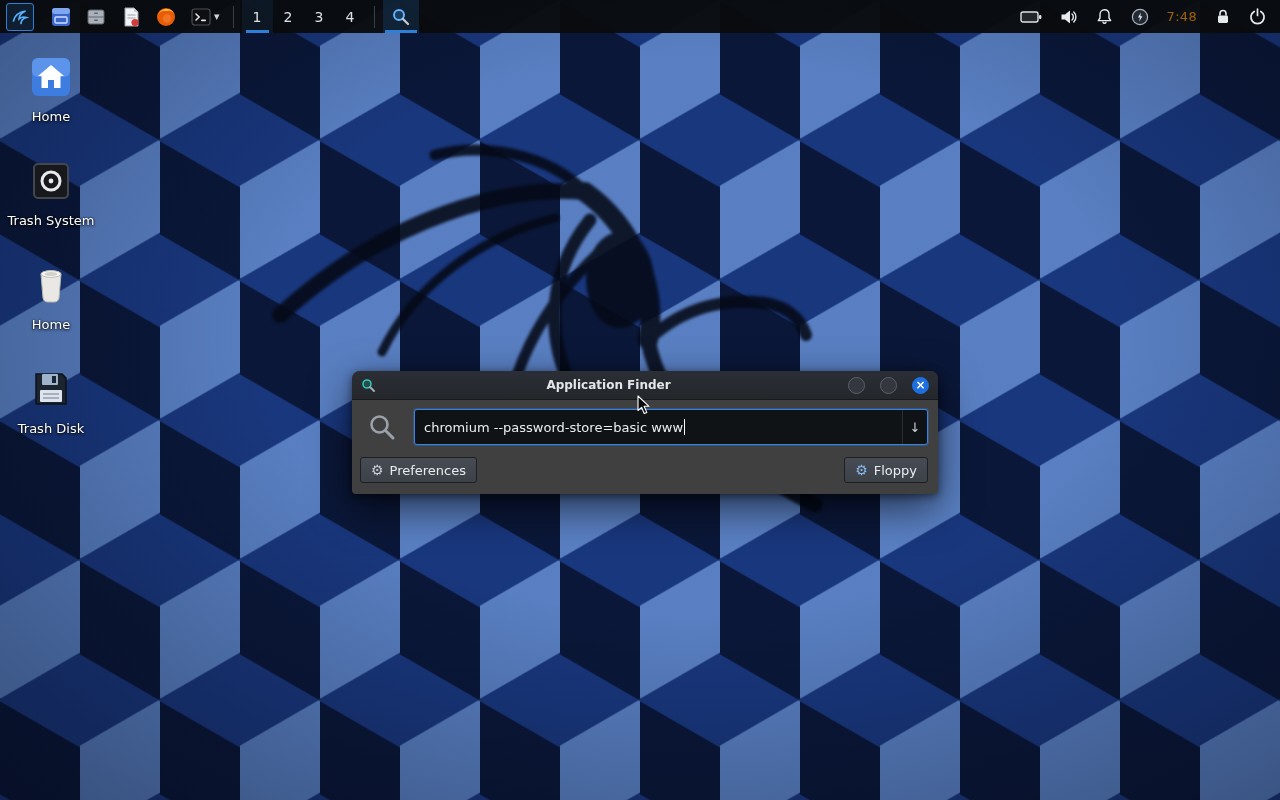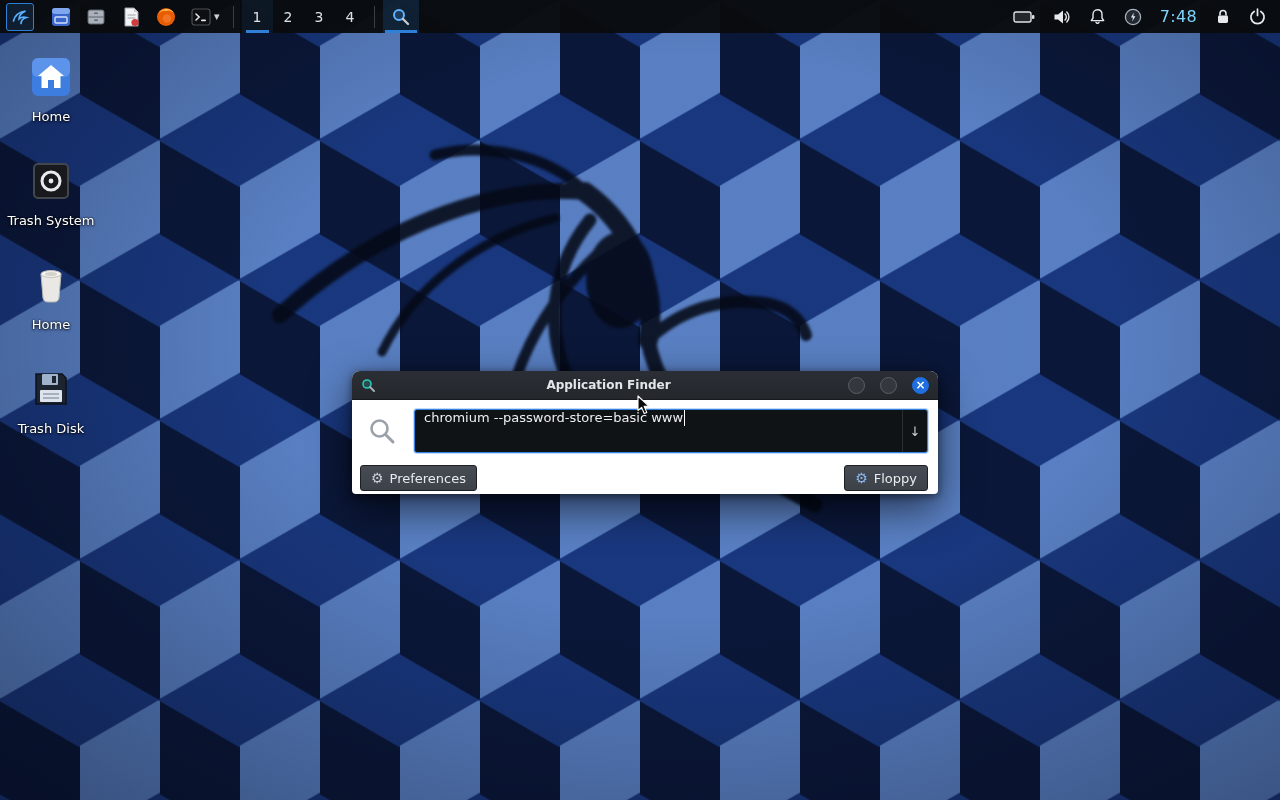--- a/index.html
+++ b/index.html
@@ -57,60 +57,60 @@
   .ws-cell.active::after {
     content:""; position:absolute; left:4px; right:4px; bottom:0; height:3px; background:#2f7fd6;
   }
   .task-btn {
     width:36px; height:33px; flex:0 0 auto; position:relative;
     display:flex; align-items:center; justify-content:center;
     background:rgba(47,127,214,.18);
   }
   .task-btn::after { content:""; position:absolute; left:2px; right:2px; bottom:0; height:3px; background:#2f7fd6; }
   .tray { margin-left:auto; display:flex; align-items:center; gap:18px; padding-right:8px; }
-  .clock { font-size:16px; color:#7dd3fc; letter-spacing:.3px; }
+  .clock { font-size:13px; color:#a16207; letter-spacing:.3px; }
 
   
   .dicon {
     position:absolute; left:5px; width:92px; z-index:5;
     display:flex; flex-direction:column; align-items:center; gap:9px;
     cursor:default;
   }
   .dicon .lbl {
     font-size:13px; color:#ffffff; text-align:center;
     text-shadow:0 1px 3px rgba(0,0,0,.95), 0 0 2px rgba(0,0,0,.8);
   }
 
   
   .appfinder {
     position:absolute; left:352px; top:371px; width:586px; height:123px; z-index:10;
-    background:#ffffff; border-radius:8px 8px 4px 4px;
+    background:#404040; border-radius:8px 8px 4px 4px;
     box-shadow:0 14px 40px rgba(0,0,0,.6), 0 2px 8px rgba(0,0,0,.5);
   }
   .titlebar {
     height:29px; background:linear-gradient(#2b2f35,#24282d);
     border-radius:8px 8px 0 0; border-bottom:1px solid #17191d;
     display:flex; align-items:center; gap:8px; padding:0 9px;
   }
   .titlebar .title { flex:1; text-align:center; font-size:12px; font-weight:bold; color:#e3e6e9; }
   .tb-btn {
     width:17px; height:17px; border-radius:50%; flex:0 0 auto;
     background:#34383e; border:1px solid #5a6067; margin-left:7px;
   }
   .tb-btn.close {
     background:#1f6fe0; border-color:#1f6fe0;
     display:flex; align-items:center; justify-content:center;
     color:#fff; font-size:12px; font-weight:bold; line-height:1;
   }
   .search-row { display:flex; align-items:center; gap:18px; padding:9px 10px 6px 16px; }
   .entry {
-    flex:1; height:44px; background:#101316;
+    flex:1; height:36px; background:#101316;
     border:1px solid #3584e4; border-radius:3px;
     box-shadow:0 0 0 1px rgba(53,132,228,.30);
-    display:flex; align-items:flex-start; overflow:hidden;
+    display:flex; align-items:center; overflow:hidden;
   }
   .entry-text { padding-left:9px; font-size:13px; color:#eceff1; white-space:pre; }
   .caret { width:1px; height:16px; background:#ffffff; margin-left:1px; flex:0 0 auto; }
   .entry-arrow {
     margin-left:auto; width:25px; align-self:stretch; flex:0 0 auto;
     display:flex; align-items:center; justify-content:center;
     color:#cdd2d6; font-size:13px; border-left:1px solid #2a2e33;
     cursor:default;
   }
   .btn-row { display:flex; justify-content:space-between; padding:6px 10px 0 8px; }

